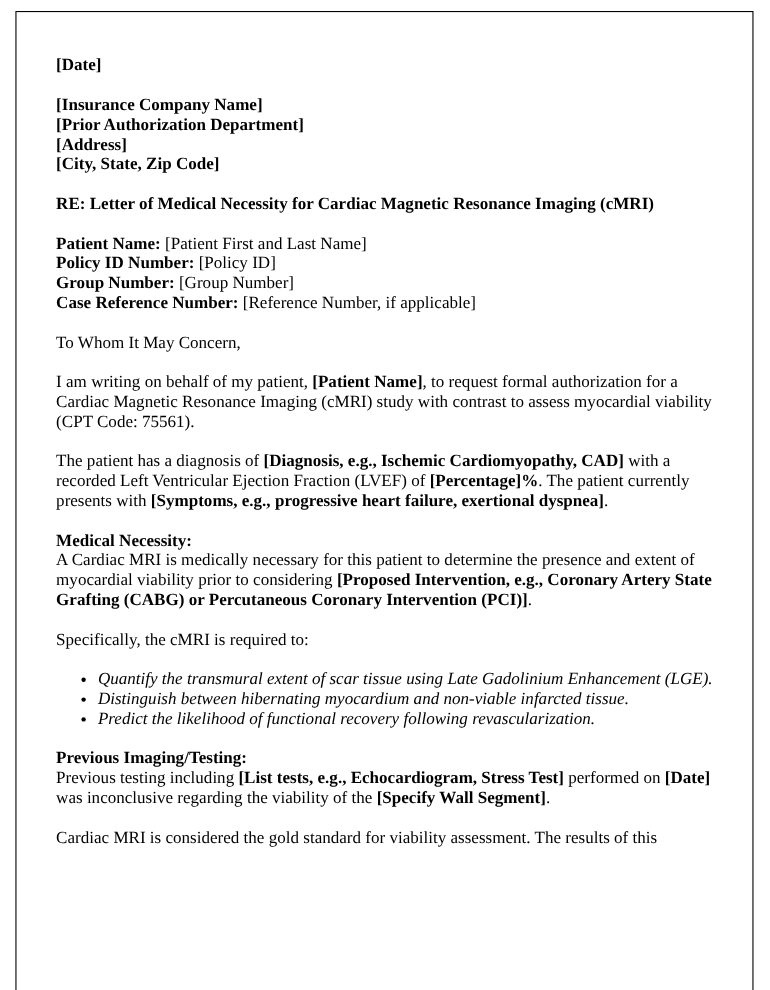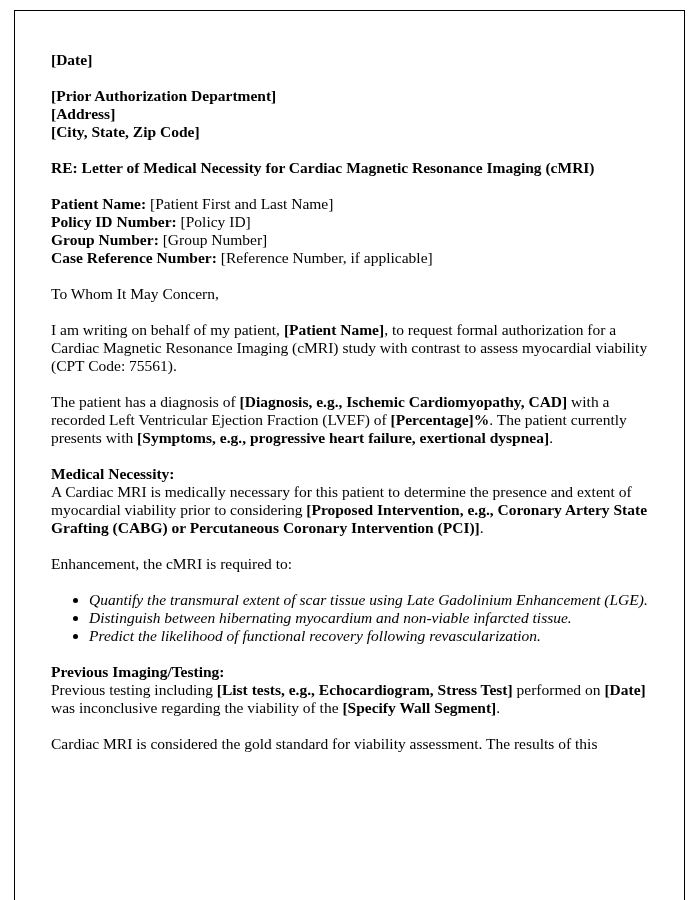--- a/index.html
+++ b/index.html
@@ -55,20 +55,21 @@
 </style>
 </head>
 <body>
 
 <div class="page">
   <div class="content">
       <div class="block">
         <div class="line"><span class="run bold">[Date]</span></div>
       </div>
       <div class="block">
+        <div class="line"><span class="run bold">[Insurance Company Name]</span></div>
         <div class="line"><span class="run bold">[Prior Authorization Department]</span></div>
         <div class="line"><span class="run bold">[Address]</span></div>
         <div class="line"><span class="run bold">[City, State, Zip Code]</span></div>
       </div>
       <div class="block">
         <div class="line"><span class="run bold">RE: Letter of Medical Necessity for Cardiac Magnetic Resonance Imaging (cMRI)</span></div>
       </div>
       <div class="block">
         <div class="line"><span class="run bold">Patient Name: </span><span class="run">[Patient First and Last Name]</span></div>
         <div class="line"><span class="run bold">Policy ID Number: </span><span class="run">[Policy ID]</span></div>
@@ -82,21 +83,21 @@
         <div class="line"><span class="run">I am writing on behalf of my patient, </span><span class="run bold">[Patient Name]</span><span class="run">, to request formal authorization for a Cardiac Magnetic Resonance Imaging (cMRI) study with contrast to assess myocardial viability (CPT Code: 75561).</span></div>
       </div>
       <div class="block">
         <div class="line"><span class="run">The patient has a diagnosis of </span><span class="run bold">[Diagnosis, e.g., Ischemic Cardiomyopathy, CAD]</span><span class="run"> with a recorded Left Ventricular Ejection Fraction (LVEF) of </span><span class="run bold">[Percentage]%</span><span class="run">. The patient currently presents with </span><span class="run bold">[Symptoms, e.g., progressive heart failure, exertional dyspnea]</span><span class="run">.</span></div>
       </div>
       <div class="block">
         <div class="line"><span class="run bold">Medical Necessity:</span></div>
         <div class="line"><span class="run">A Cardiac MRI is medically necessary for this patient to determine the presence and extent of myocardial viability prior to considering </span><span class="run bold">[Proposed Intervention, e.g., Coronary Artery State Grafting (CABG) or Percutaneous Coronary Intervention (PCI)]</span><span class="run">.</span></div>
       </div>
       <div class="block">
-        <div class="line"><span class="run">Enhancement, the cMRI is required to:</span></div>
+        <div class="line"><span class="run">Specifically, the cMRI is required to:</span></div>
       </div>
       <div class="block">
         <ul class="bullets">
           <li><span class="run">Quantify the transmural extent of scar tissue using Late Gadolinium Enhancement (LGE).</span></li>
           <li><span class="run">Distinguish between hibernating myocardium and non-viable infarcted tissue.</span></li>
           <li><span class="run">Predict the likelihood of functional recovery following revascularization.</span></li>
         </ul>
       </div>
       <div class="block">
         <div class="line"><span class="run bold">Previous Imaging/Testing:</span></div>

